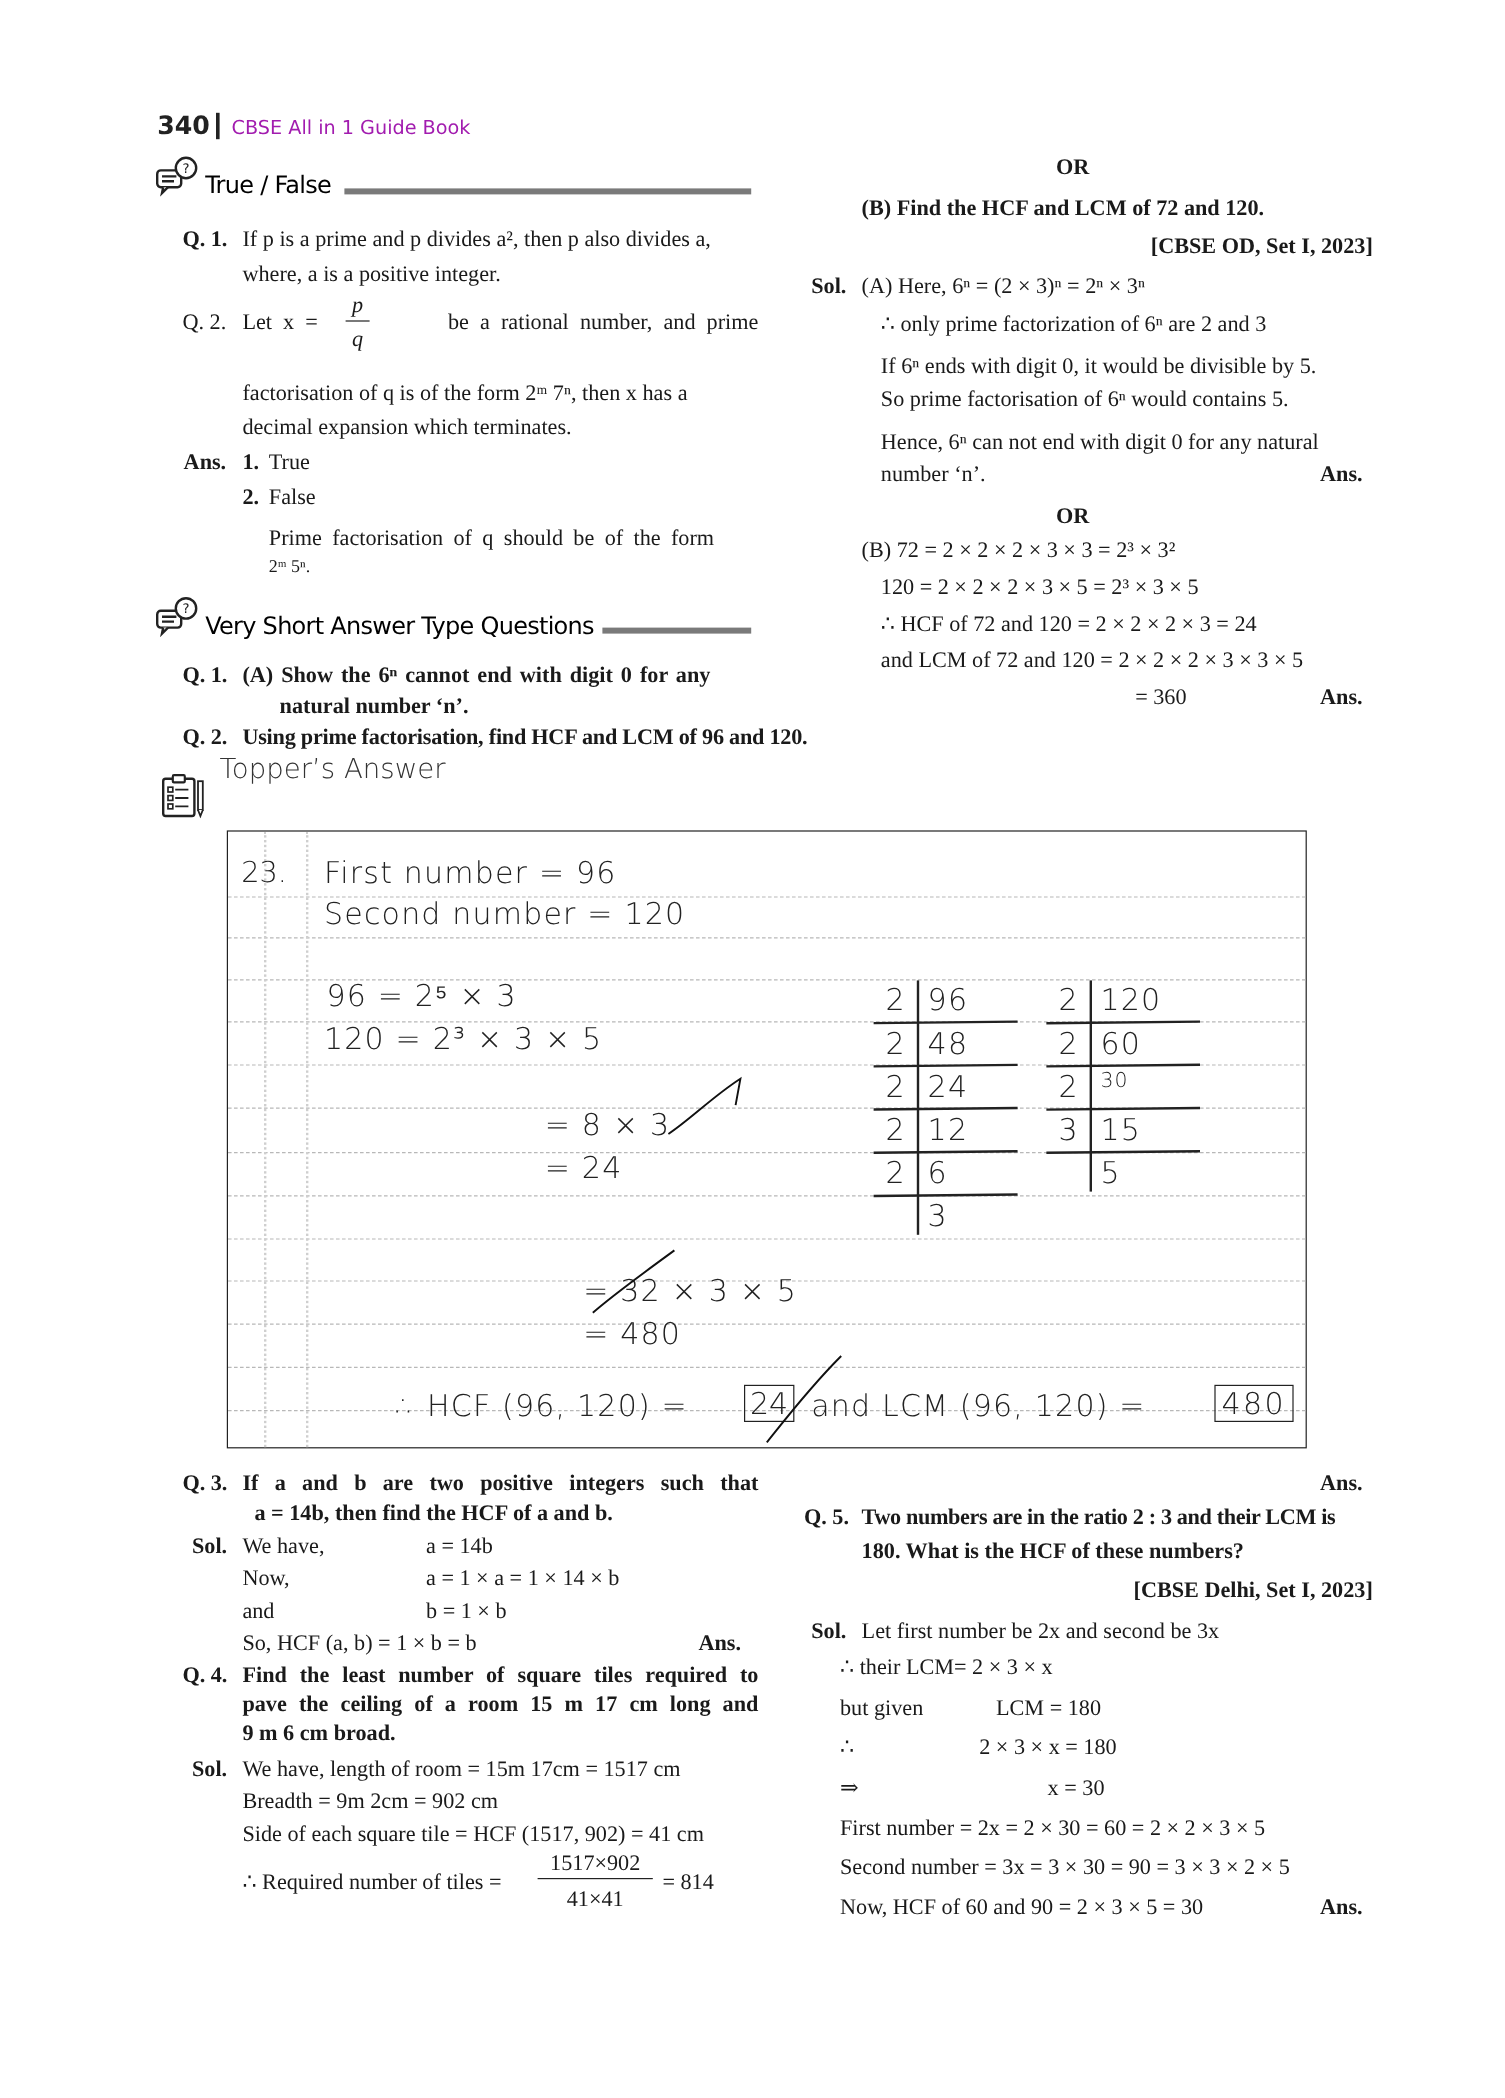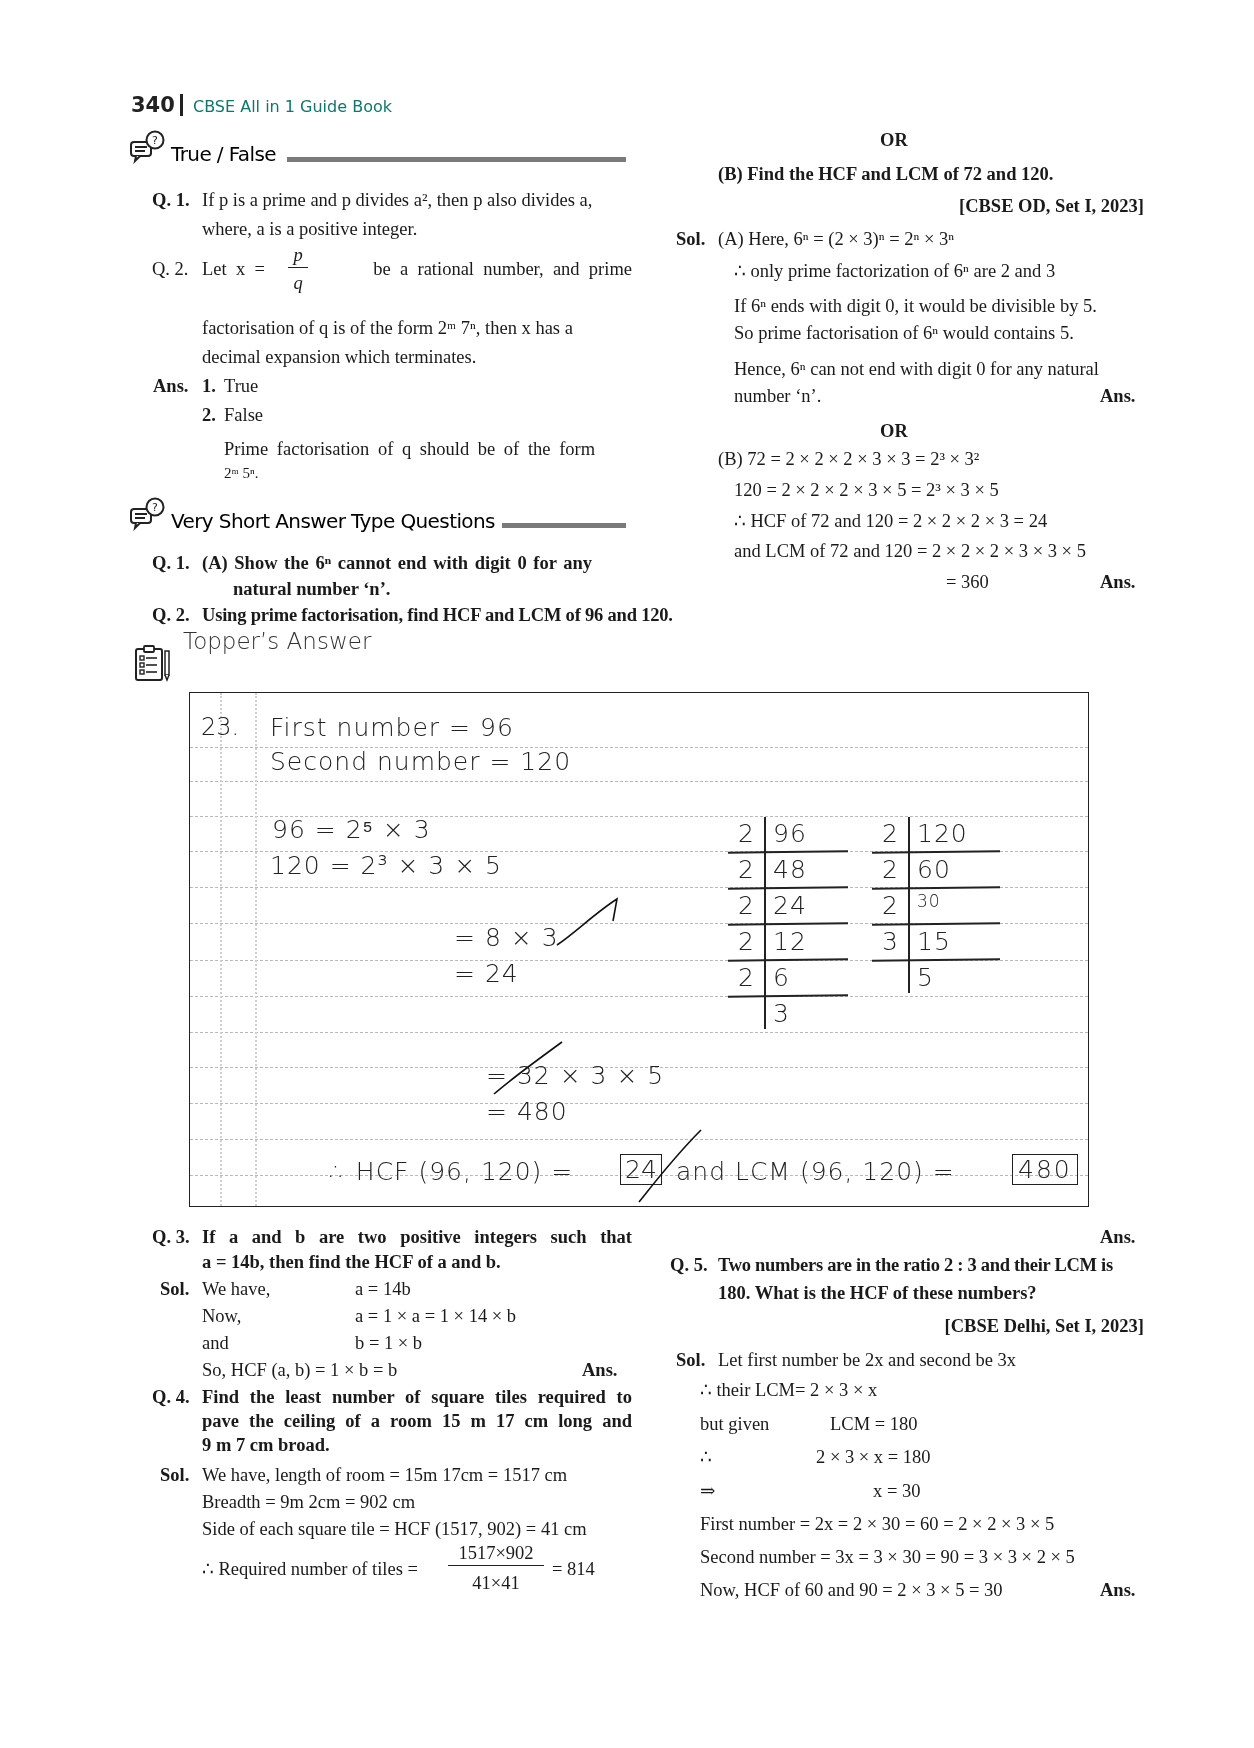--- a/index.html
+++ b/index.html
@@ -8,21 +8,21 @@
   .abs { position:absolute; }
   .serif { font-family:"Liberation Serif", "DejaVu Serif", serif; }
   .hw { font-family:"DejaVu Sans", "Liberation Sans", sans-serif; font-weight:200; color:#222; }
   .b { font-weight:bold; }
   .i { font-style:italic; }
   .t { font-size:18.5px; line-height:26px; white-space:nowrap; }
   .j { text-align:justify; text-align-last:justify; white-space:normal; }
 
   .header-num { font-family:"DejaVu Sans", sans-serif; font-weight:bold; font-size:21px; color:#222; }
   .header-bar { width:3px; height:22px; background:#222; }
-  .header-title { font-family:"DejaVu Sans", sans-serif; font-size:16px; color:#0f766e; }
+  .header-title { font-family:"DejaVu Sans", sans-serif; font-size:16px; color:#a21caf; }
 
   .sec-title { font-family:"DejaVu Sans", "Liberation Sans", sans-serif; font-size:20px; color:#000000; letter-spacing:-0.6px; white-space:nowrap; }
   .sec-rule { height:5px; background:#7a7a7a; }
 
   .topper-title { font-family:"DejaVu Sans", sans-serif; font-weight:300; font-size:23px; color:#333; }
 
   .sheet { left:189px; top:692px; width:898px; height:513px; border:1.5px solid #222; background:#fff; }
   .rule-line { position:absolute; left:0; right:0; height:0; border-top:1px dashed #b8b8b8; }
   .margin-line { position:absolute; top:0; bottom:0; width:0; border-left:2px dotted #cfcfcf; }
 
@@ -195,35 +195,35 @@
       <div class="hw" style="position: absolute; left: 692px; top: 234px; font-size: 25px;">3</div>
       <div class="hw" style="position: absolute; left: 727px; top: 234px; font-size: 25px; letter-spacing: 1px;">15</div>
       <div style="position: absolute; left: 682px; top: 266px; width: 128px; height: 1.6px; background: rgb(34, 34, 34); transform: rotate(-0.6deg);"></div>
       <div class="hw" style="position: absolute; left: 692px; top: 270px; font-size: 25px;"></div>
       <div class="hw" style="position: absolute; left: 727px; top: 270px; font-size: 25px; letter-spacing: 1px;">5</div>
     </div>
 </div>
 
 <div class="abs t serif b" style="left:152px; top:1224px;">Q. 3.</div>
 <div class="abs t serif b j" style="left:202px; top:1224px; width:430px;">If a and b are two positive integers such that</div>
-<div class="abs t serif b" style="left:202px; top:1249px;">a = 14b, then find the HCF of a and b.</div>
+<div class="abs t serif b" style="left:212px; top:1249px;">a = 14b, then find the HCF of a and b.</div>
 <div class="abs t serif b" style="left:160px; top:1276px;">Sol.</div>
 <div class="abs t serif" style="left:202px; top:1276px;">We have,</div>
 <div class="abs t serif" style="left:355px; top:1276px;">a = 14b</div>
 <div class="abs t serif" style="left:202px; top:1303px;">Now,</div>
 <div class="abs t serif" style="left:355px; top:1303px;">a = 1 × a = 1 × 14 × b</div>
 <div class="abs t serif" style="left:202px; top:1330px;">and</div>
 <div class="abs t serif" style="left:355px; top:1330px;">b = 1 × b</div>
 <div class="abs t serif" style="left:202px; top:1357px;">So, HCF (a, b) = 1 × b = b</div>
 <div class="abs t serif b" style="left:582px; top:1357px;">Ans.</div>
 
 <div class="abs t serif b" style="left:152px; top:1384px;">Q. 4.</div>
 <div class="abs t serif b j" style="left:202px; top:1384px; width:430px;">Find the least number of square tiles required to</div>
 <div class="abs t serif b j" style="left:202px; top:1408px; width:430px;">pave the ceiling of a room 15 m 17 cm long and</div>
-<div class="abs t serif b" style="left:202px; top:1432px;">9 m 7 cm broad.</div>
+<div class="abs t serif b" style="left:202px; top:1432px;">9 m 6 cm broad.</div>
 <div class="abs t serif b" style="left:160px; top:1462px;">Sol.</div>
 <div class="abs t serif" style="left:202px; top:1462px;">We have, length of room = 15m 17cm = 1517 cm</div>
 <div class="abs t serif" style="left:202px; top:1489px;">Breadth = 9m 2cm = 902 cm</div>
 <div class="abs t serif" style="left:202px; top:1516px;">Side of each square tile = HCF (1517, 902) = 41 cm</div>
 <div class="abs t serif" style="left:202px; top:1556px;">∴ Required number of tiles =</div>
 <div class="abs t serif" style="left:448px; top:1541px; width:96px; text-align:center; border-bottom:1.3px solid #222; line-height:24px;">1517×902</div>
 <div class="abs t serif" style="left:448px; top:1570px; width:96px; text-align:center;">41×41</div>
 <div class="abs t serif" style="left:552px; top:1556px;">= 814</div>
 
 <div class="abs t serif b" style="left:1100px; top:1224px;">Ans.</div>

